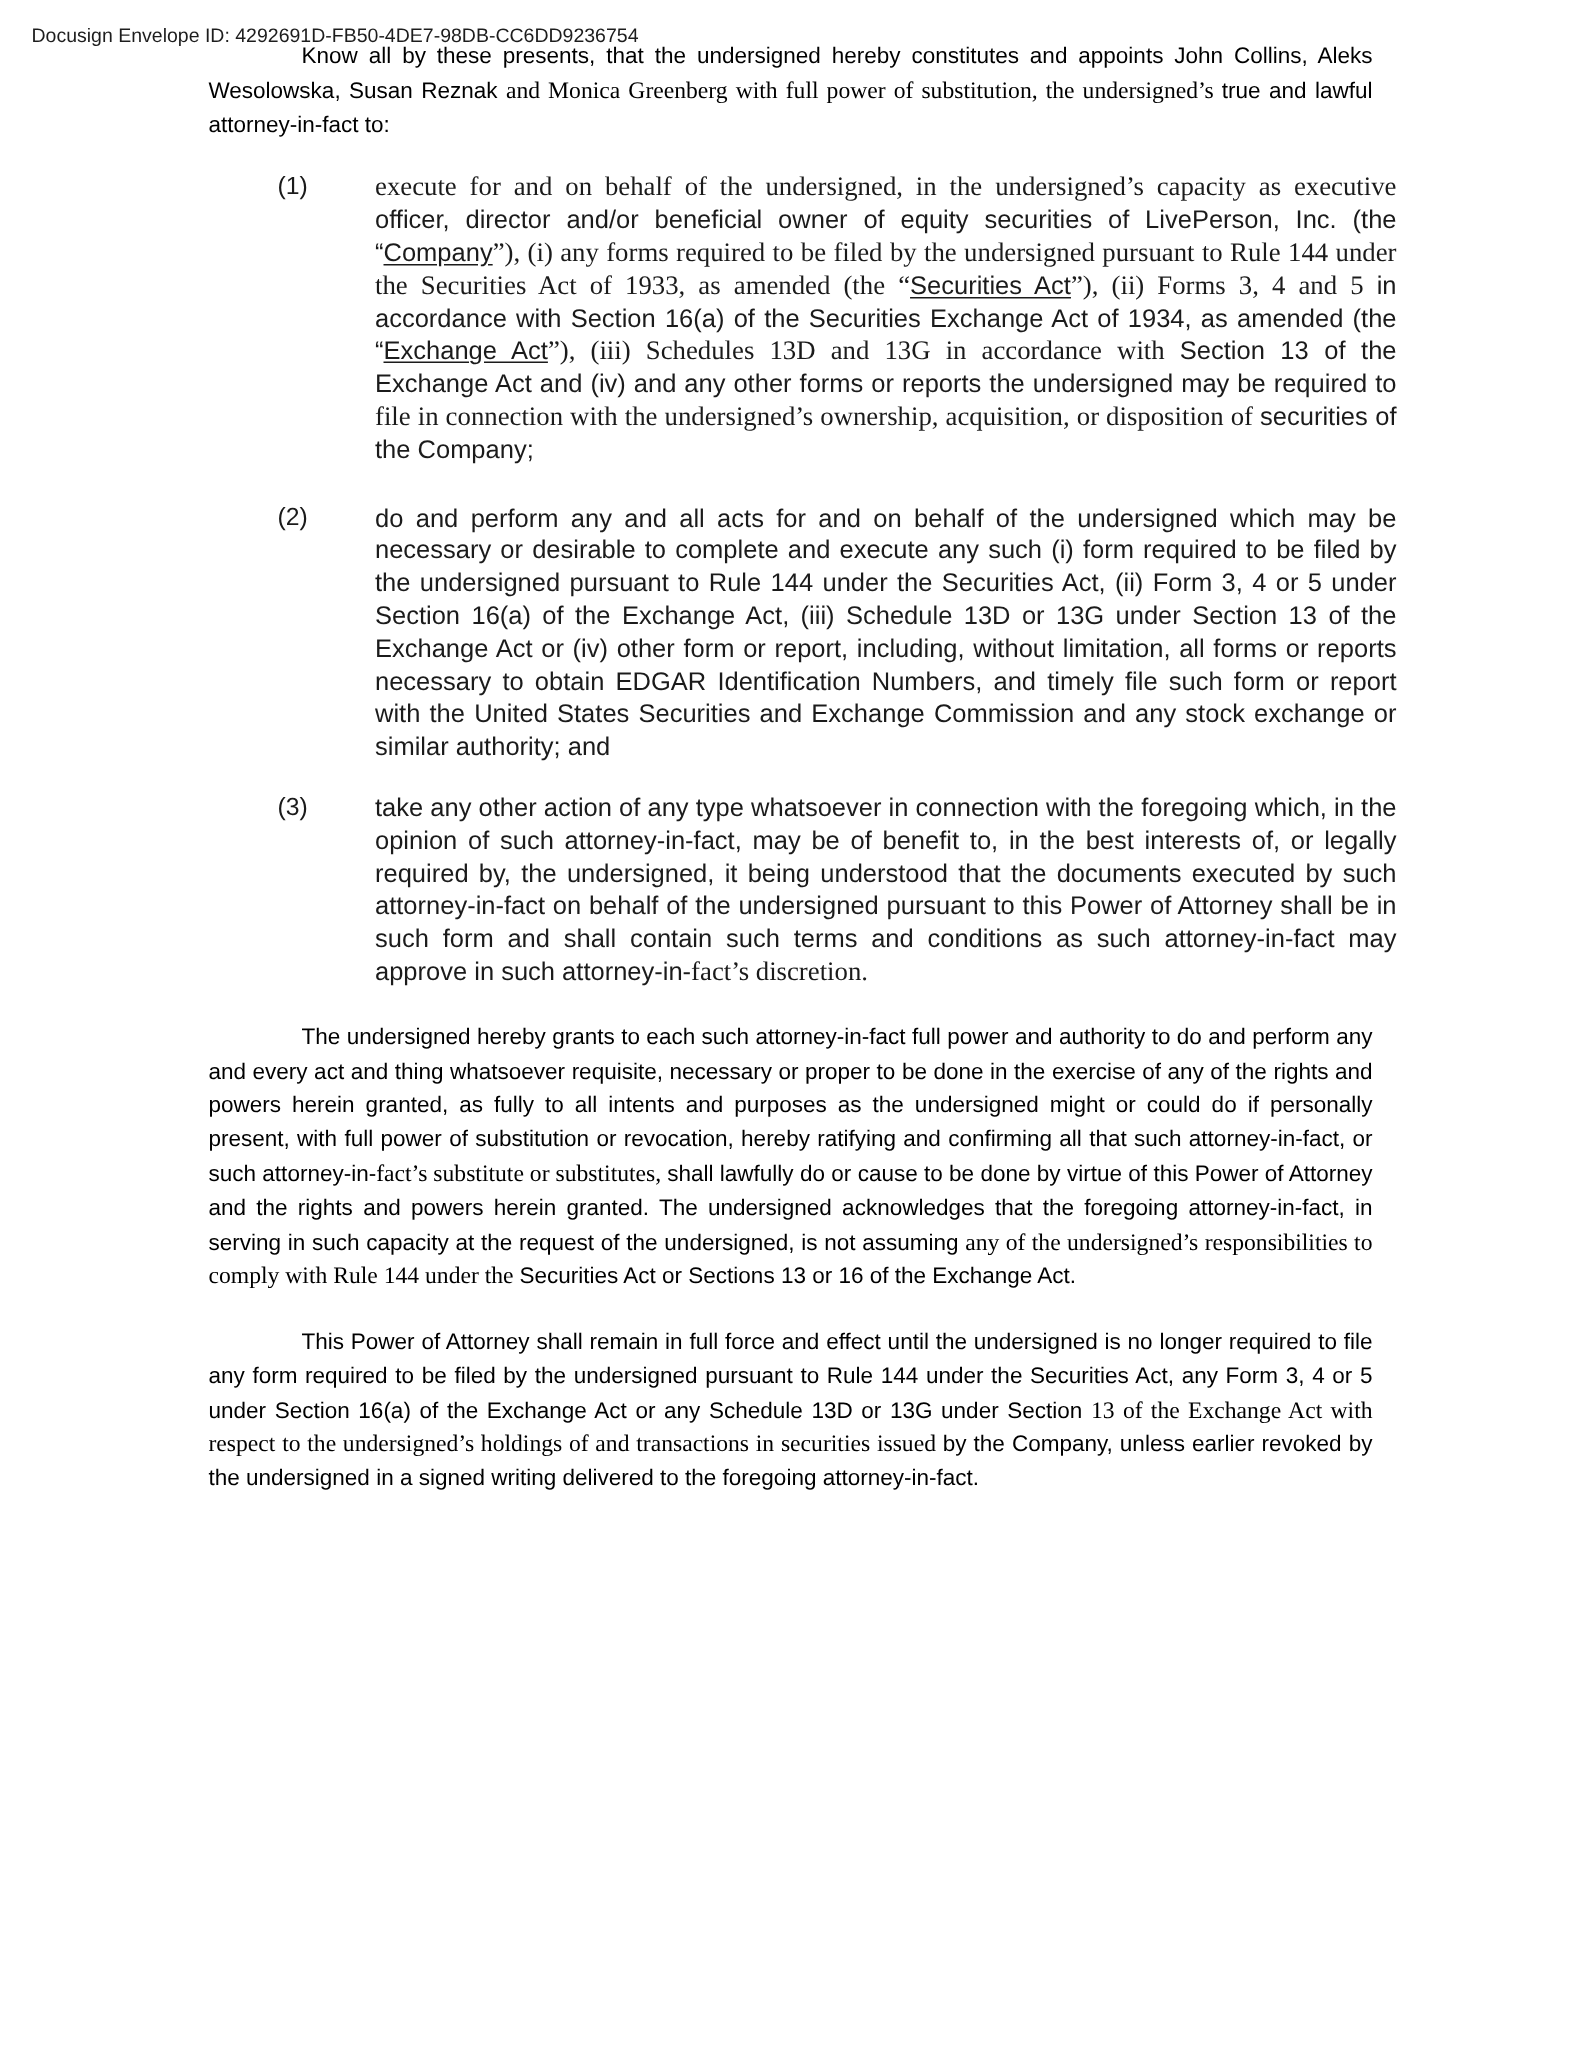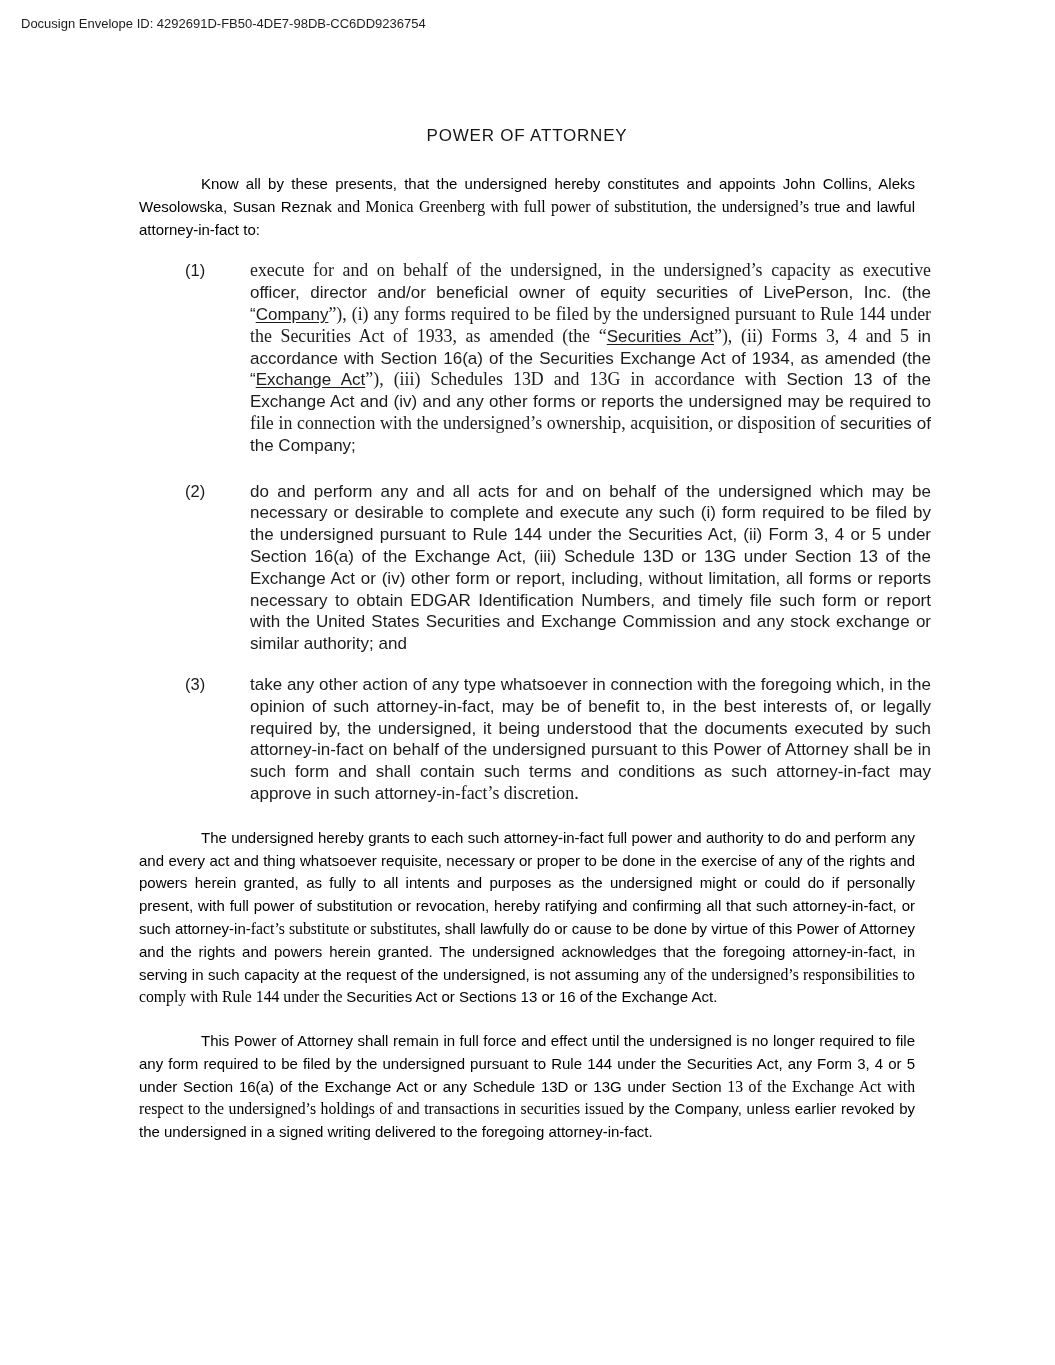--- a/index.html
+++ b/index.html
@@ -72,21 +72,20 @@
   .serif { font-family: "Liberation Serif", serif; font-size: 1.05em; }
   .underline { text-decoration: underline; text-underline-offset: 2px; }
 </style>
 </head>
 <body>
 
 <div class="page">
   <div class="docusign-header">Docusign Envelope ID: 4292691D-FB50-4DE7-98DB-CC6DD9236754</div>
 
   <div class="content">
-    <h1 class="title">POWER OF ATTORNEY</h1>
 
     <p class="para first-indent intro-para"><span class="sans">Know all by these presents, that the undersigned hereby constitutes and appoints John Collins, Aleks Wesolowska, Susan Reznak </span><span class="serif">and Monica Greenberg with full power of substitution, the undersigned’s </span><span class="sans">true and lawful attorney-in-fact to:</span></p>
 
     <div class="list-item li-1">
       <span class="list-number">(1)</span>
       <div class="item-text sans"><span class="serif">execute for and on behalf of the undersigned, in the undersigned’s capacity as executive </span><span class="sans">officer, director and/or beneficial owner of equity securities of LivePerson, Inc. (the “</span><span class="sans underline">Company</span><span class="serif">”), (i) any forms required to be filed by the undersigned pursuant to Rule 144 under the Securities Act of 1933, as amended (the “</span><span class="sans underline">Securities Act</span><span class="serif">”), (ii) Forms 3, 4 and 5 </span><span class="sans">in accordance with Section 16(a) of the Securities Exchange Act of 1934, as amended (the “</span><span class="sans underline">Exchange Act</span><span class="serif">”), (iii) Schedules 13D and 13G in accordance with </span><span class="sans">Section 13 of the Exchange Act and (iv) and any other forms or reports the undersigned may be required to </span><span class="serif">file in connection with the undersigned’s ownership, acquisition, or disposition of </span><span class="sans">securities of the Company;</span></div>
     </div>
 
     <div class="list-item li-2">
       <span class="list-number">(2)</span>

